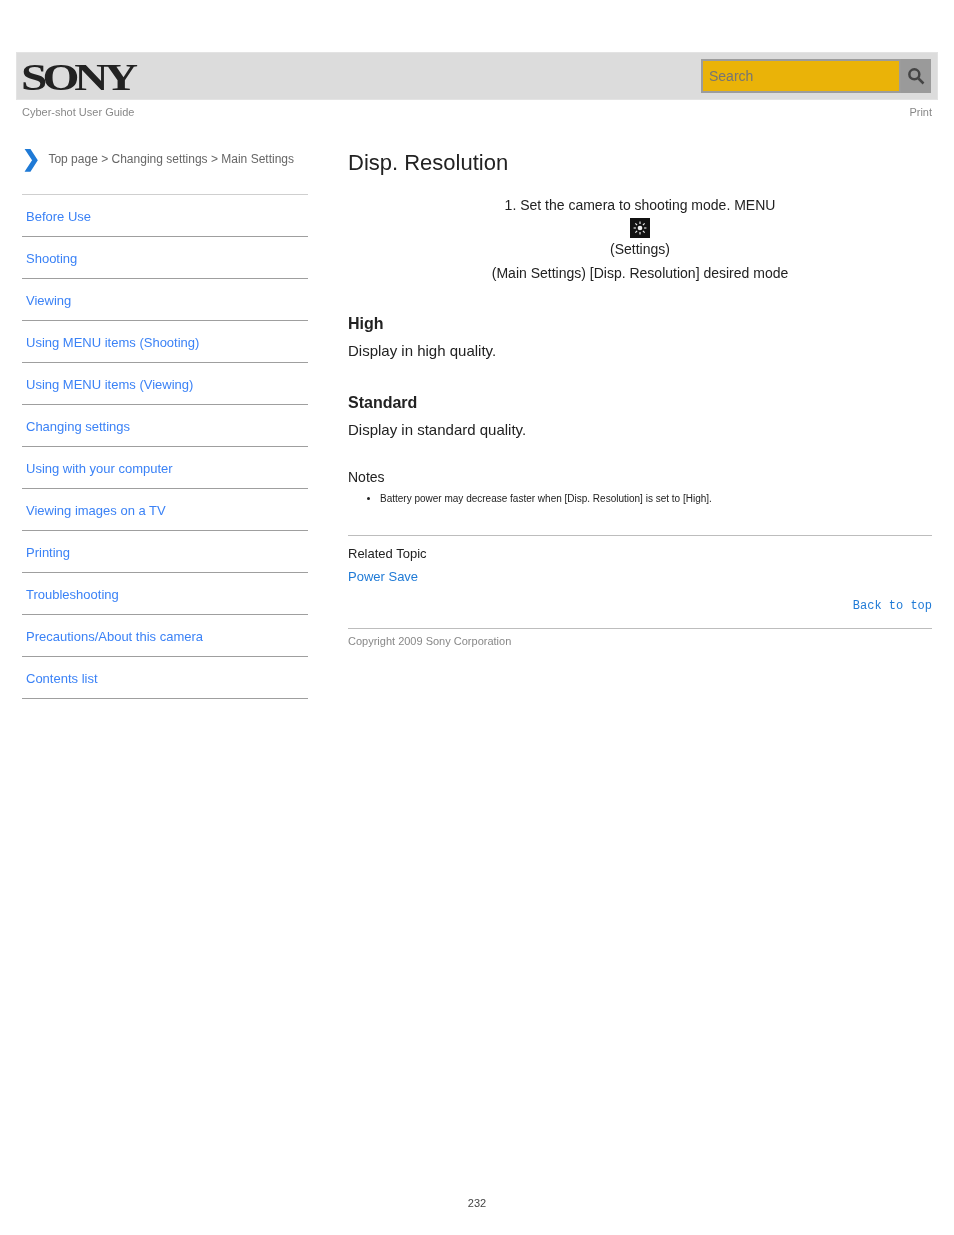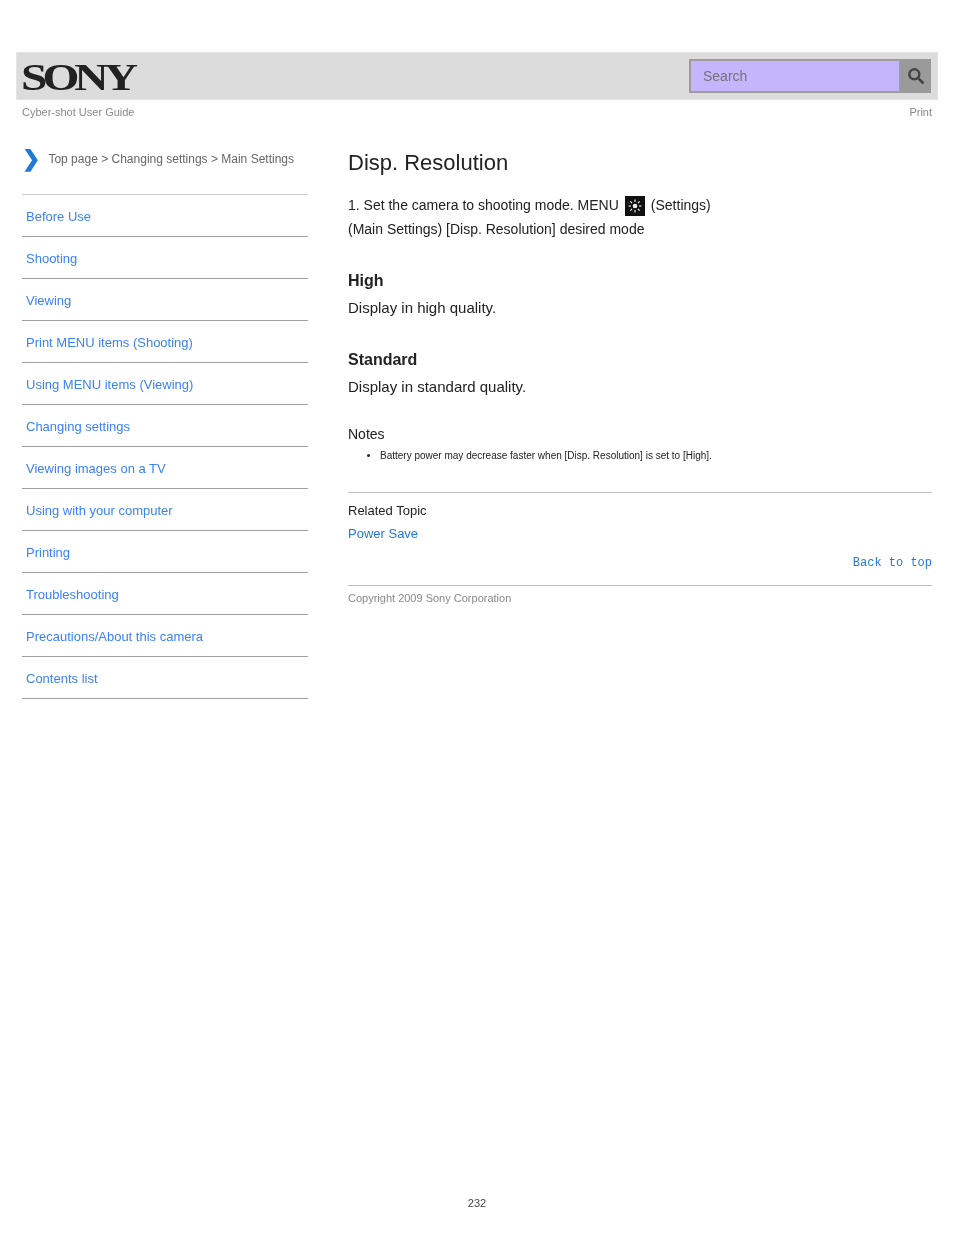--- a/index.html
+++ b/index.html
@@ -1,33 +1,33 @@
 <!DOCTYPE html>
 <html><head>
 <meta charset="utf-8">
 <style>
   html,body{margin:0;padding:0;background:#fff;font-family:Arial,Helvetica,sans-serif;color:#222;}
   .page{width:954px;margin:10px auto;position:relative;min-height:1235px;}
   .topgap{height:42px;}
   .headerbar{background:#dcdcdc;border:1px solid #e3e3e3;height:46px;position:relative;margin:0 16px;}
   .brand{position:absolute;left:4px;top:2px;font-family:"Times New Roman",serif;font-weight:900;letter-spacing:-4px;font-size:38px;color:#222;transform:scaleX(1.25);transform-origin:left center;}
   .searchwrap{position:absolute;right:6px;top:6px;display:flex;align-items:stretch;}
-  .searchbox{width:184px;height:30px;border:2px solid #9c9c9c;background:#c4b5fd;padding:0 12px;font-size:14px;outline:none;}
+  .searchbox{width:184px;height:30px;border:2px solid #9c9c9c;background:#eab308;padding:0 6px;font-size:14px;outline:none;}
   .searchbtn{width:30px;height:34px;border:none;background:#9a9a9a;display:flex;align-items:center;justify-content:center;cursor:pointer;padding:0;}
   .searchbtn svg{width:20px;height:20px;}
   .subheader{display:flex;justify-content:space-between;padding:0 22px;margin-top:6px;font-size:11px;color:#888;}
   .content{display:flex;padding:0 22px;margin-top:30px;}
   .side{width:286px;flex:0 0 286px;}
   .crumb-row{display:flex;align-items:center;font-size:12px;color:#666;margin-bottom:24px;}
   .chev{color:#1f7ad6;font-size:22px;font-weight:900;margin-right:8px;line-height:1;}
   .nav-item{border-bottom:1px solid #9f9f9f;padding:14px 4px 12px 4px;font-size:13px;color:#3b82f6;cursor:pointer;}
   .nav-first{border-top:1px solid #cfcfcf;}
   .main{flex:1;padding-left:40px;padding-top:2px;}
   h1.title{font-size:22px;font-weight:400;color:#222;margin:0 0 18px 0;}
-  .row1{font-size:14px;line-height:1.7;display:flex;align-items:center;flex-wrap:wrap;}
+  .row1{font-size:14px;line-height:1.7;display:flex;align-items:center;flex-wrap:wrap;flex-direction:column;}
   .gear{width:20px;height:20px;display:inline-flex;align-items:center;justify-content:center;background:#111;margin:0 6px;}
   .gear svg{width:14px;height:14px;}
   .setline{font-size:15px;line-height:1.8;margin-top:4px;}
   .subh{font-size:16px;font-weight:600;margin-top:30px;margin-bottom:4px;}
   .note{font-size:14px;margin-top:26px;margin-bottom:6px;}
   ul.notelist{margin:0 0 0 32px;padding:0;}
   ul.notelist li{font-size:10px;line-height:1.6;margin-bottom:4px;}
   .hr{border:none;border-top:1px solid #bdbdbd;margin:28px 0 10px 0;}
   .rel-title{font-size:13px;margin:0 0 8px 0;}
   .rel-link{font-size:13px;color:#1f7ad6;cursor:pointer;}
@@ -68,25 +68,25 @@
         <span>Top page</span>
         <span>&nbsp;&gt;&nbsp;</span>
         <span>Changing settings</span>
         <span>&nbsp;&gt;&nbsp;</span>
         <span>Main Settings</span>
       </div>
 
       <div class="nav-item nav-first">Before Use</div>
       <div class="nav-item">Shooting</div>
       <div class="nav-item">Viewing</div>
-      <div class="nav-item">Print MENU items (Shooting)</div>
+      <div class="nav-item">Using MENU items (Shooting)</div>
       <div class="nav-item">Using MENU items (Viewing)</div>
       <div class="nav-item">Changing settings</div>
+      <div class="nav-item">Using with your computer</div>
       <div class="nav-item">Viewing images on a TV</div>
-      <div class="nav-item">Using with your computer</div>
       <div class="nav-item">Printing</div>
       <div class="nav-item">Troubleshooting</div>
       <div class="nav-item">Precautions/About this camera</div>
       <div class="nav-item">Contents list</div>
     </div>
 
     <div class="main">
       <h1 class="title">Disp. Resolution</h1>
 
       <div class="row1">

